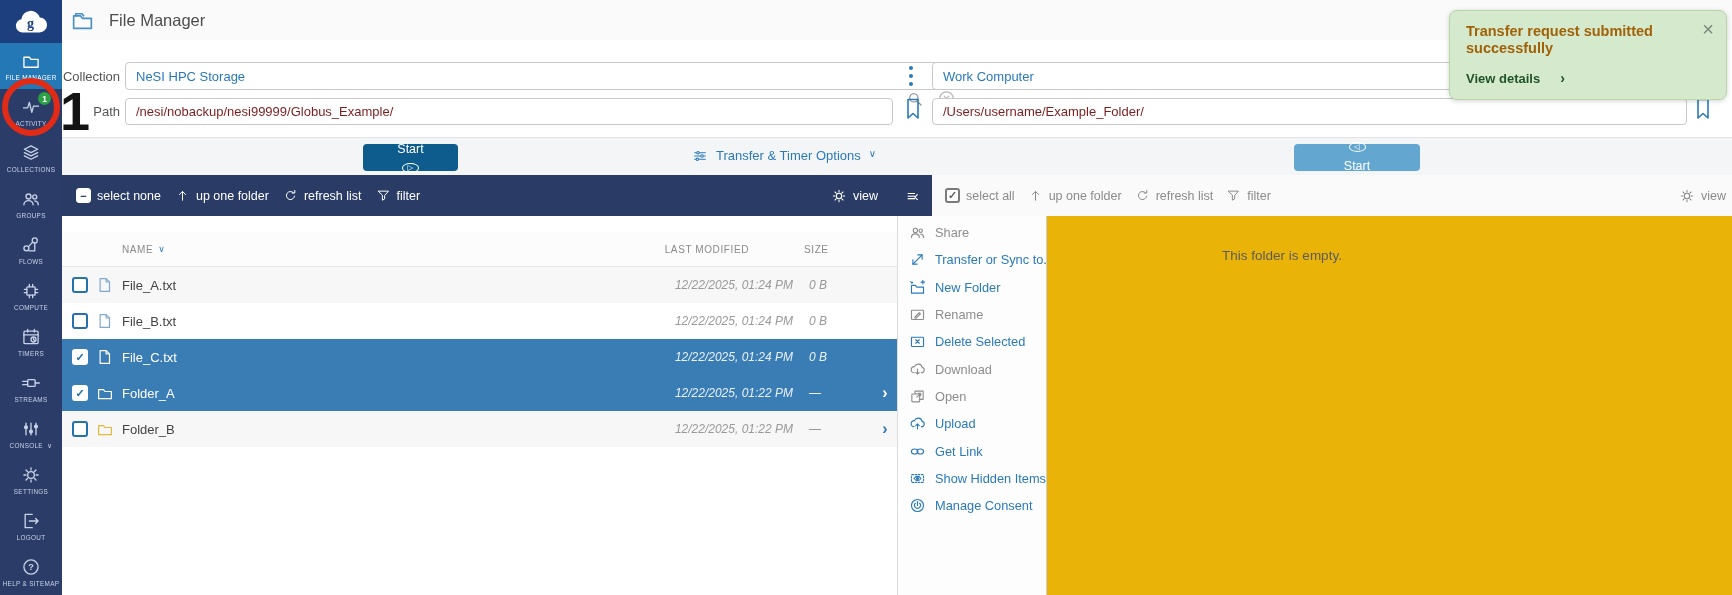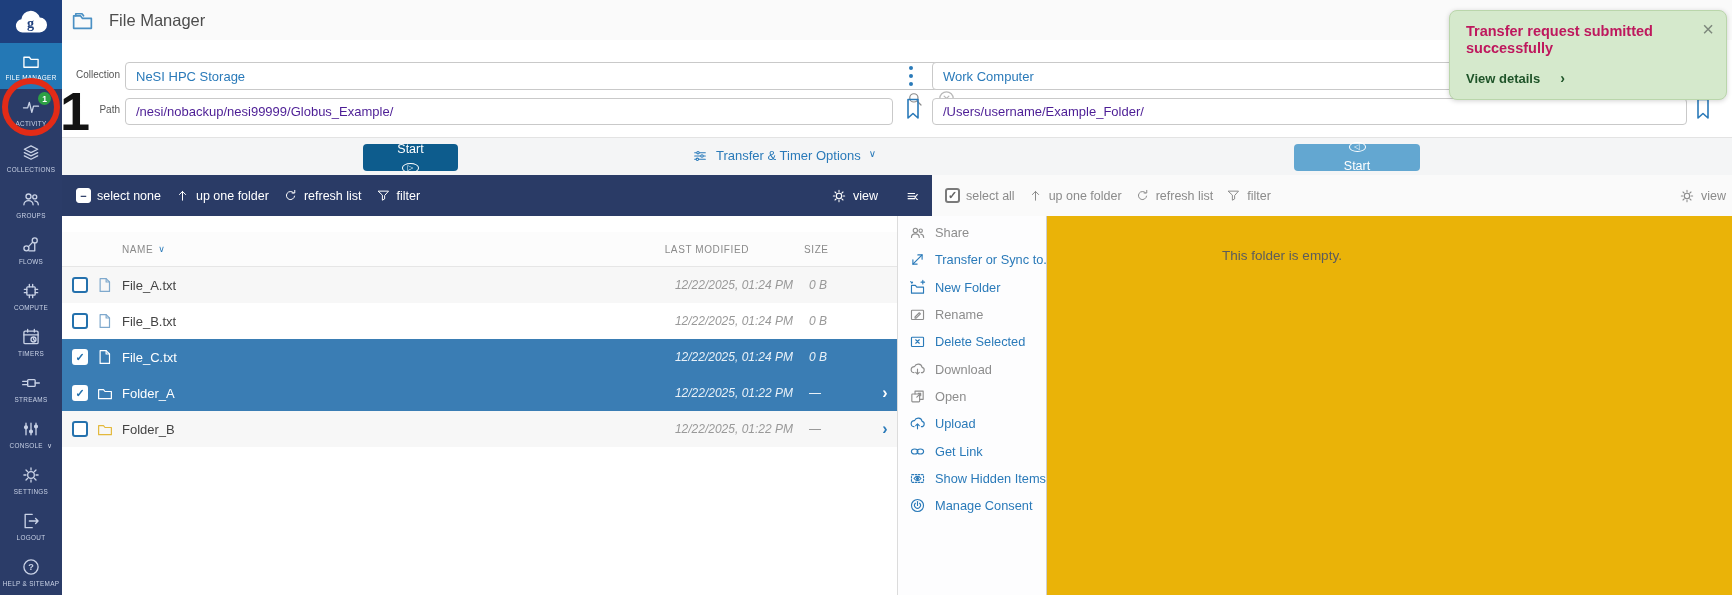--- a/index.html
+++ b/index.html
@@ -17,24 +17,24 @@
   .sb-badge{position:absolute;top:3px;right:11px;min-width:13px;height:13px;border-radius:7px;background:#2da044;color:#fff;font-size:8.5px;font-weight:bold;display:flex;align-items:center;justify-content:center;}
   .sb-chev{font-size:7px;margin-left:2px;}
 
   
   #header{position:absolute;left:62px;top:0;width:1670px;height:40px;background:#fafafa;border-bottom:1px solid #e2e2e2;display:flex;align-items:center;}
   #header .h-icon{color:#4a90c4;margin-left:8px;}
   #header .h-title{font-size:16.5px;color:#4d4d4d;margin-left:14px;}
 
   
   #transfer{position:absolute;left:62px;top:40px;width:1670px;height:97px;background:#fff;}
-  .t-label{position:absolute;left:0;width:58px;text-align:right;font-size:10px;color:#555;}
+  .t-label{position:absolute;left:0;width:58px;text-align:right;font-size:13px;color:#555;}
   .t-input{position:absolute;border:1px solid #c9c9c9;border-radius:4px;background:#fff;font-size:13px;display:flex;align-items:center;padding:0 10px;box-sizing:border-box;}
   .t-input.blue{color:#2a7ab9;}
-  .t-input.dark{color:#4c1d95;padding-left:10px;}
+  .t-input.dark{color:#7f1d1d;padding-left:10px;}
   .in-icon{position:absolute;color:#8a8a8a;}
   .kebab{position:absolute;color:#2a7ab9;cursor:pointer;}
   .bookmark{position:absolute;color:#2a7ab9;cursor:pointer;}
 
   #startrow{position:absolute;left:62px;top:137px;width:1670px;height:38px;background:#f4f5f6;border-top:1px solid #e3e3e3;}
   .startbtn{position:absolute;top:6px;height:27px;border:none;border-radius:4px;color:#fff;font-size:12.5px;display:flex;align-items:center;justify-content:center;gap:7px;cursor:pointer;font-family:inherit;flex-direction:column;}
   #startbtn-left{left:301px;width:95px;background:#0d5c8d;}
   #startbtn-right{left:1232px;width:126px;background:#63a7d1;}
   .play-circ{width:15px;height:15px;border:1.3px solid #fff;border-radius:50%;display:flex;align-items:center;justify-content:center;font-size:7.5px;line-height:1;}
   #options{position:absolute;left:630px;top:10px;display:flex;align-items:flex-start;gap:8px;color:#2a7ab9;font-size:13px;cursor:pointer;}
@@ -88,21 +88,21 @@
   .mi.on{color:#2a7ab9;}
   .mi.off{color:#8d8d8d;}
   .mi svg{width:17px;height:17px;flex:none;}
 
   
   #emptypanel{position:absolute;left:985px;top:0;width:685px;height:379px;background:#eab308;}
   #empty-msg{position:absolute;left:135px;top:32px;width:200px;text-align:center;font-size:13.5px;color:#5c5c5c;}
 
   
   #toast{position:absolute;left:1449px;top:10px;width:278px;height:90px;background:#d5e9cc;border:1px solid #bad6ab;border-radius:8px;box-shadow:0 1px 5px rgba(0,0,0,.18);z-index:40;box-sizing:border-box;}
-  #toast .t-title{position:absolute;left:16px;top:12px;width:215px;font-size:14.5px;font-weight:bold;color:#be185d;line-height:1.2;}
+  #toast .t-title{position:absolute;left:16px;top:12px;width:215px;font-size:14.5px;font-weight:bold;color:#a16207;line-height:1.2;}
   #toast .t-close{position:absolute;right:12px;top:8px;font-size:20px;color:#7d887c;cursor:pointer;line-height:1;}
   #toast .t-link{position:absolute;left:16px;bottom:13px;font-size:13px;font-weight:bold;color:#1f5429;cursor:pointer;display:flex;align-items:center;gap:20px;}
   #toast .t-link .lk-chev{font-size:14px;}
 
   
   #ann-circle{position:absolute;left:2px;top:78px;width:58px;height:58px;border:6px solid #e22b17;border-radius:50%;z-index:60;pointer-events:none;box-sizing:border-box;}
   #ann-one{position:absolute;left:60px;top:84px;font-size:54px;font-weight:bold;color:#131313;z-index:60;line-height:1;pointer-events:none;}
 </style>
 </head>
 <body>

